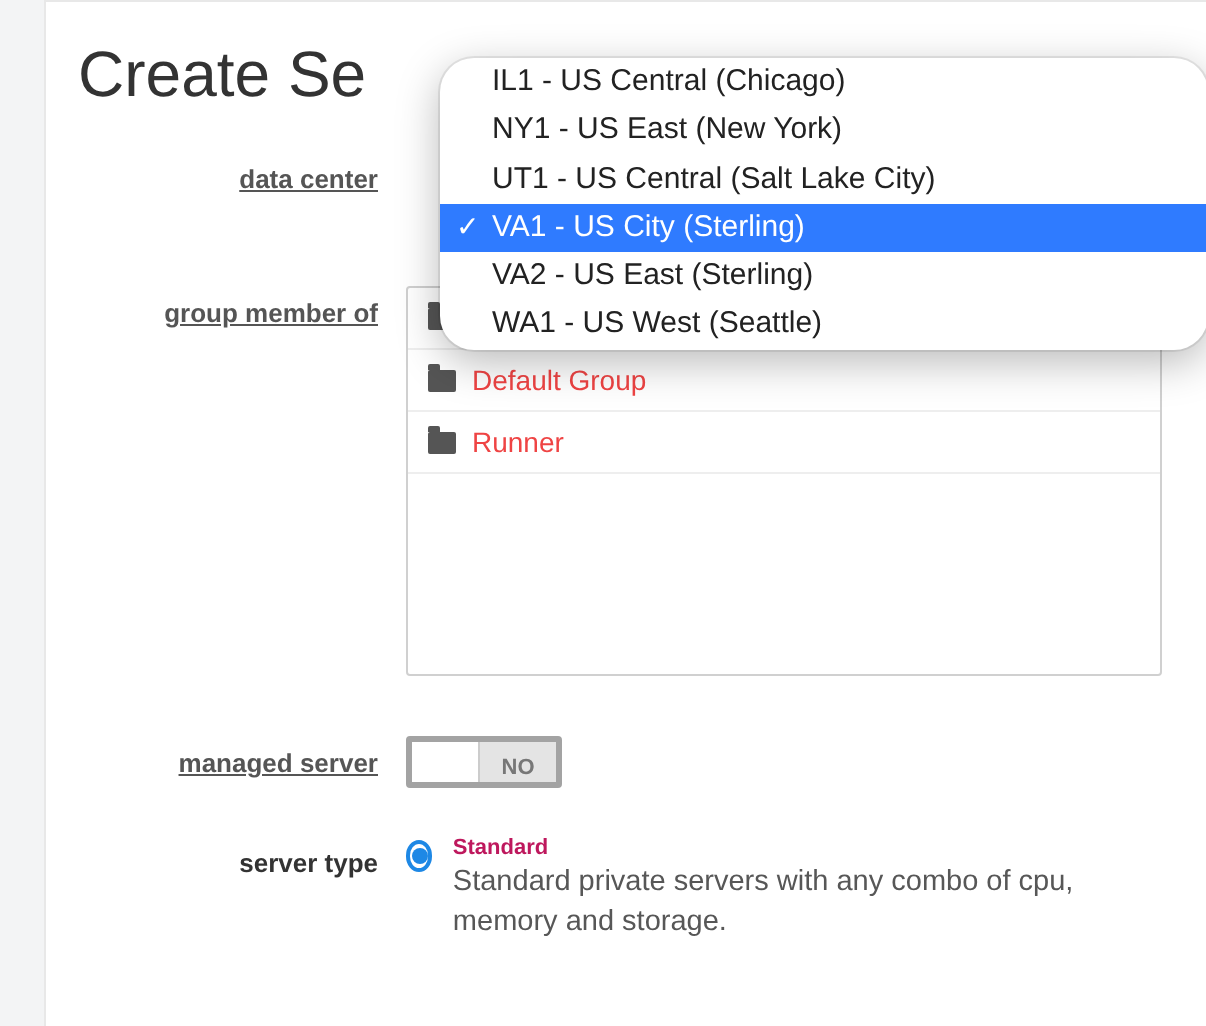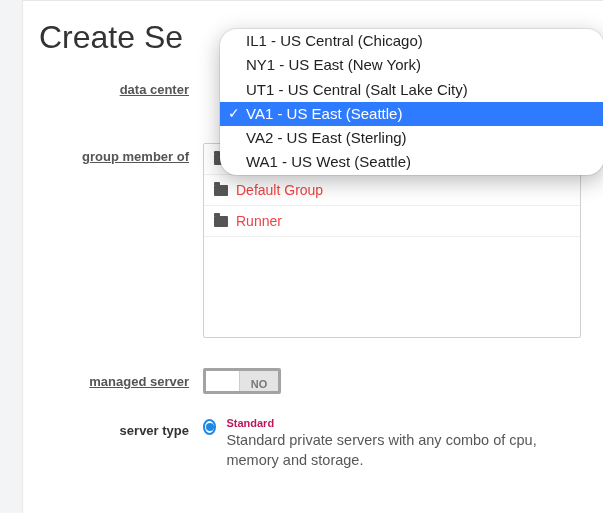--- a/index.html
+++ b/index.html
@@ -257,17 +257,17 @@
           <div class="radio-desc">Standard private servers with any combo of cpu, memory and storage.</div>
         </div>
       </div>
     </div>
   </div>
 
   <div class="dropdown">
     <div class="dropdown-item">IL1 - US Central (Chicago)</div>
     <div class="dropdown-item">NY1 - US East (New York)</div>
     <div class="dropdown-item">UT1 - US Central (Salt Lake City)</div>
-    <div class="dropdown-item selected">VA1 - US East (Seattle)</div>
+    <div class="dropdown-item selected">VA1 - US City (Sterling)</div>
     <div class="dropdown-item">VA2 - US East (Sterling)</div>
     <div class="dropdown-item">WA1 - US West (Seattle)</div>
   </div>
 </div>
 
 </body></html>

